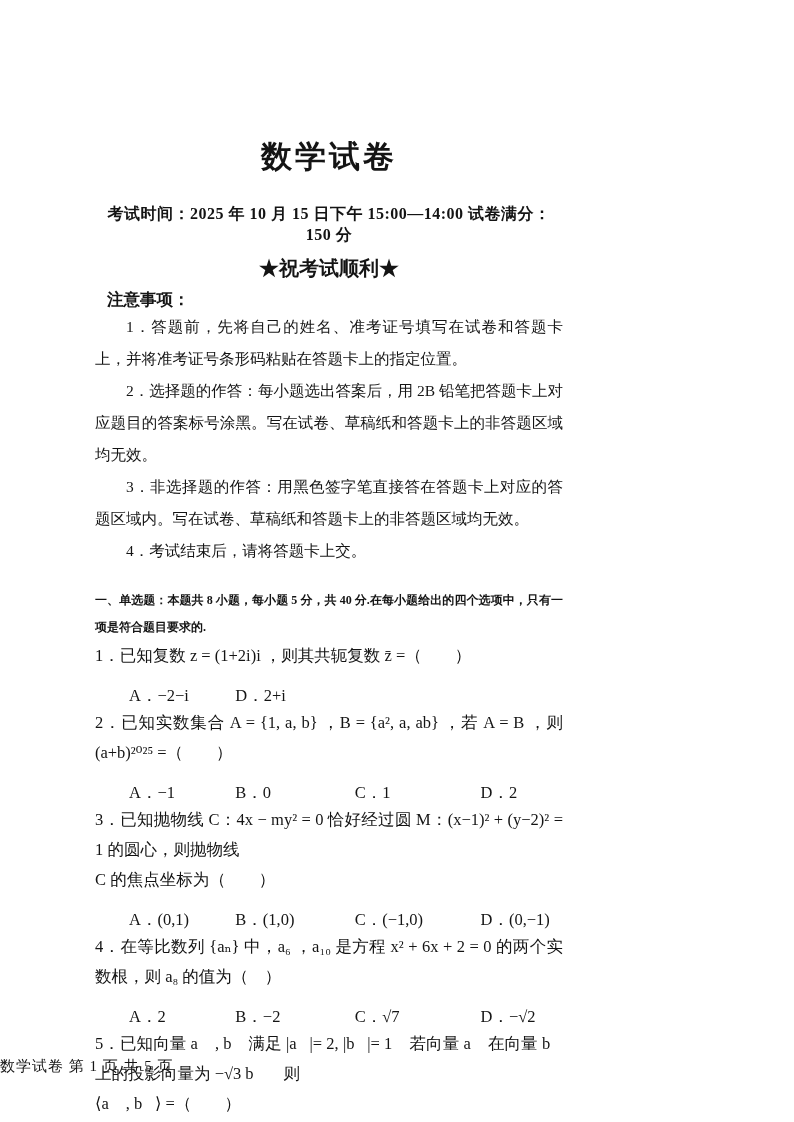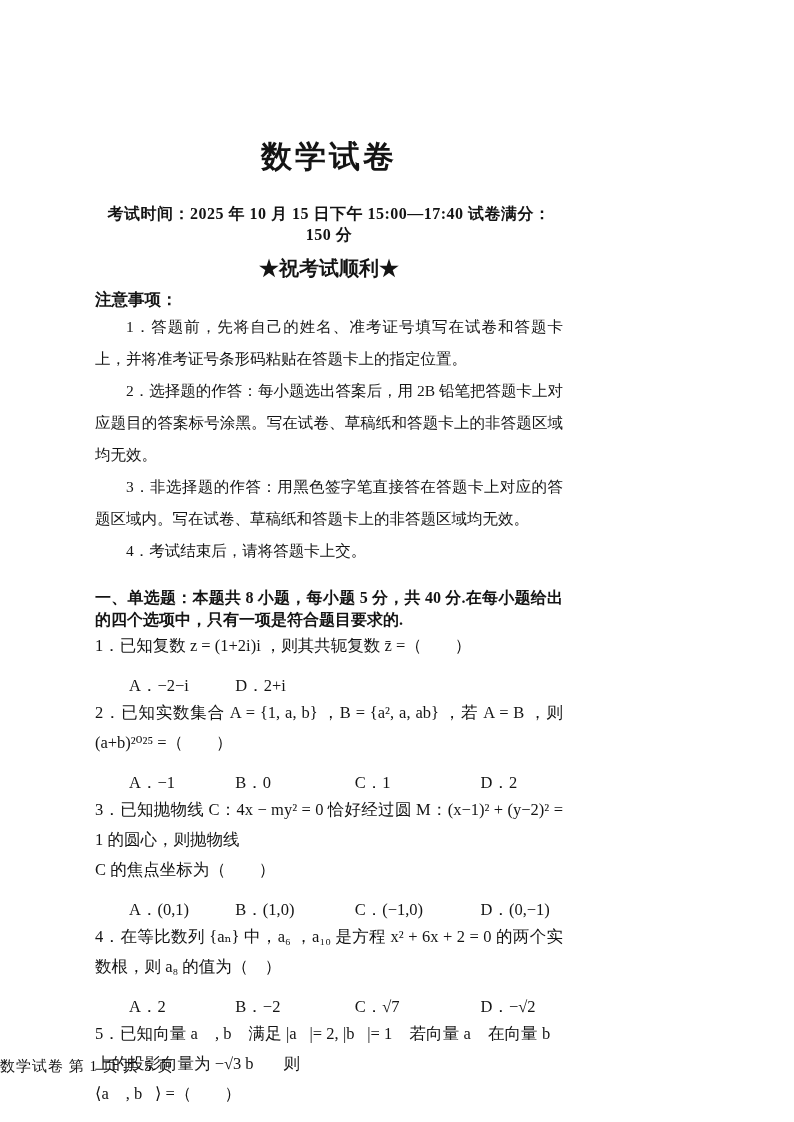--- a/index.html
+++ b/index.html
@@ -34,31 +34,32 @@
   .wish {
     text-align: center;
     font-weight: 700;
     font-size: 20px;
     margin-top: 9px;
   }
   .notice-title {
     font-weight: 700;
     font-size: 16.5px;
     margin-top: 7px;
+    margin-left: 12px;
   }
   .notice {
     font-size: 15.5px;
     line-height: 32px;
     text-indent: 2em;
     text-align: justify;
   }
   .section-title {
     font-weight: 700;
-    font-size: 16px;
-    line-height: 22px;
+    font-size: 12px;
+    line-height: 27px;
     margin-top: 20px;
     text-align: justify;
   }
   .question { }
   .stem {
     font-size: 16.5px;
     line-height: 30px;
     white-space: pre-line;
     text-align: justify;
   }
@@ -79,21 +80,21 @@
     letter-spacing: 1px;
   }
 </style>
 </head>
 <body>
 
 <div class="page">
 
   <h1 class="title">数学试卷</h1>
 
-  <p class="exam-info">考试时间：2025 年 10 月 15 日下午 15:00—17:40  试卷满分：150 分</p>
+  <p class="exam-info">考试时间：2025 年 10 月 15 日下午 15:00—14:00  试卷满分：150 分</p>
 
   <p class="wish">★祝考试顺利★</p>
 
   <p class="notice-title">注意事项：</p>
 
   <p class="notice">1．答题前，先将自己的姓名、准考证号填写在试卷和答题卡上，并将准考证号条形码粘贴在答题卡上的指定位置。</p>
   <p class="notice">2．选择题的作答：每小题选出答案后，用 2B 铅笔把答题卡上对应题目的答案标号涂黑。写在试卷、草稿纸和答题卡上的非答题区域均无效。</p>
   <p class="notice">3．非选择题的作答：用黑色签字笔直接答在答题卡上对应的答题区域内。写在试卷、草稿纸和答题卡上的非答题区域均无效。</p>
   <p class="notice">4．考试结束后，请将答题卡上交。</p>
 

